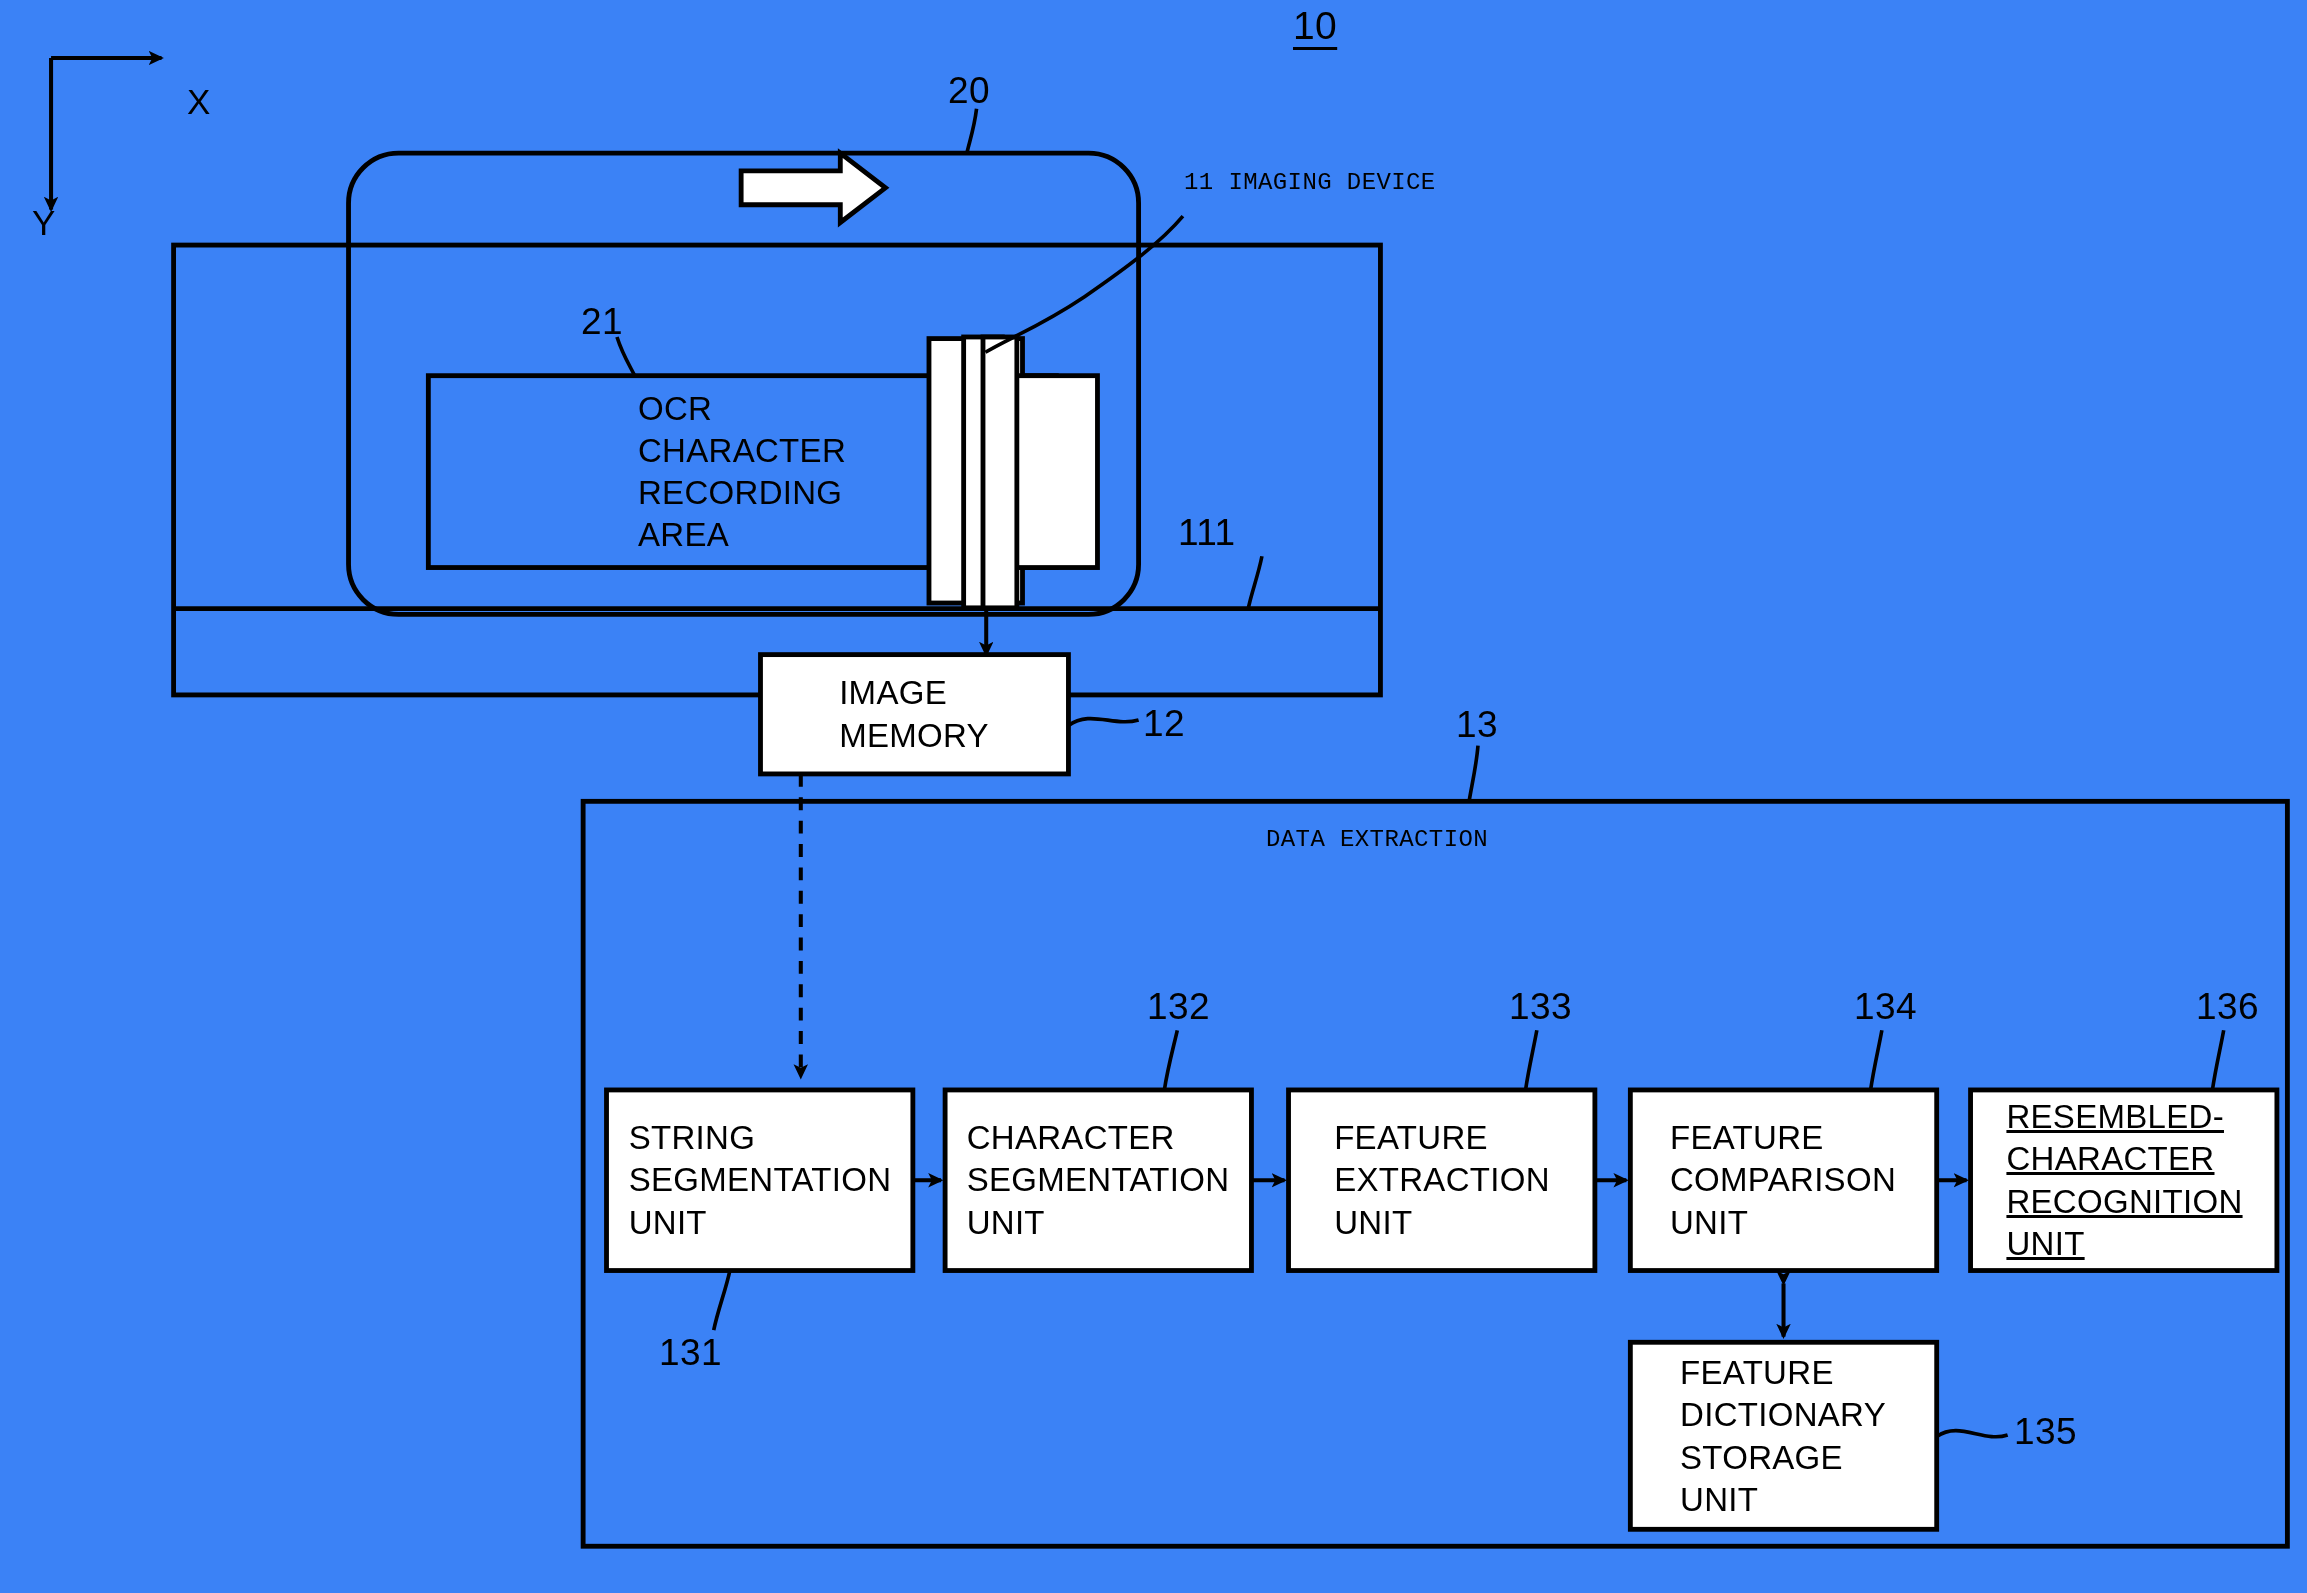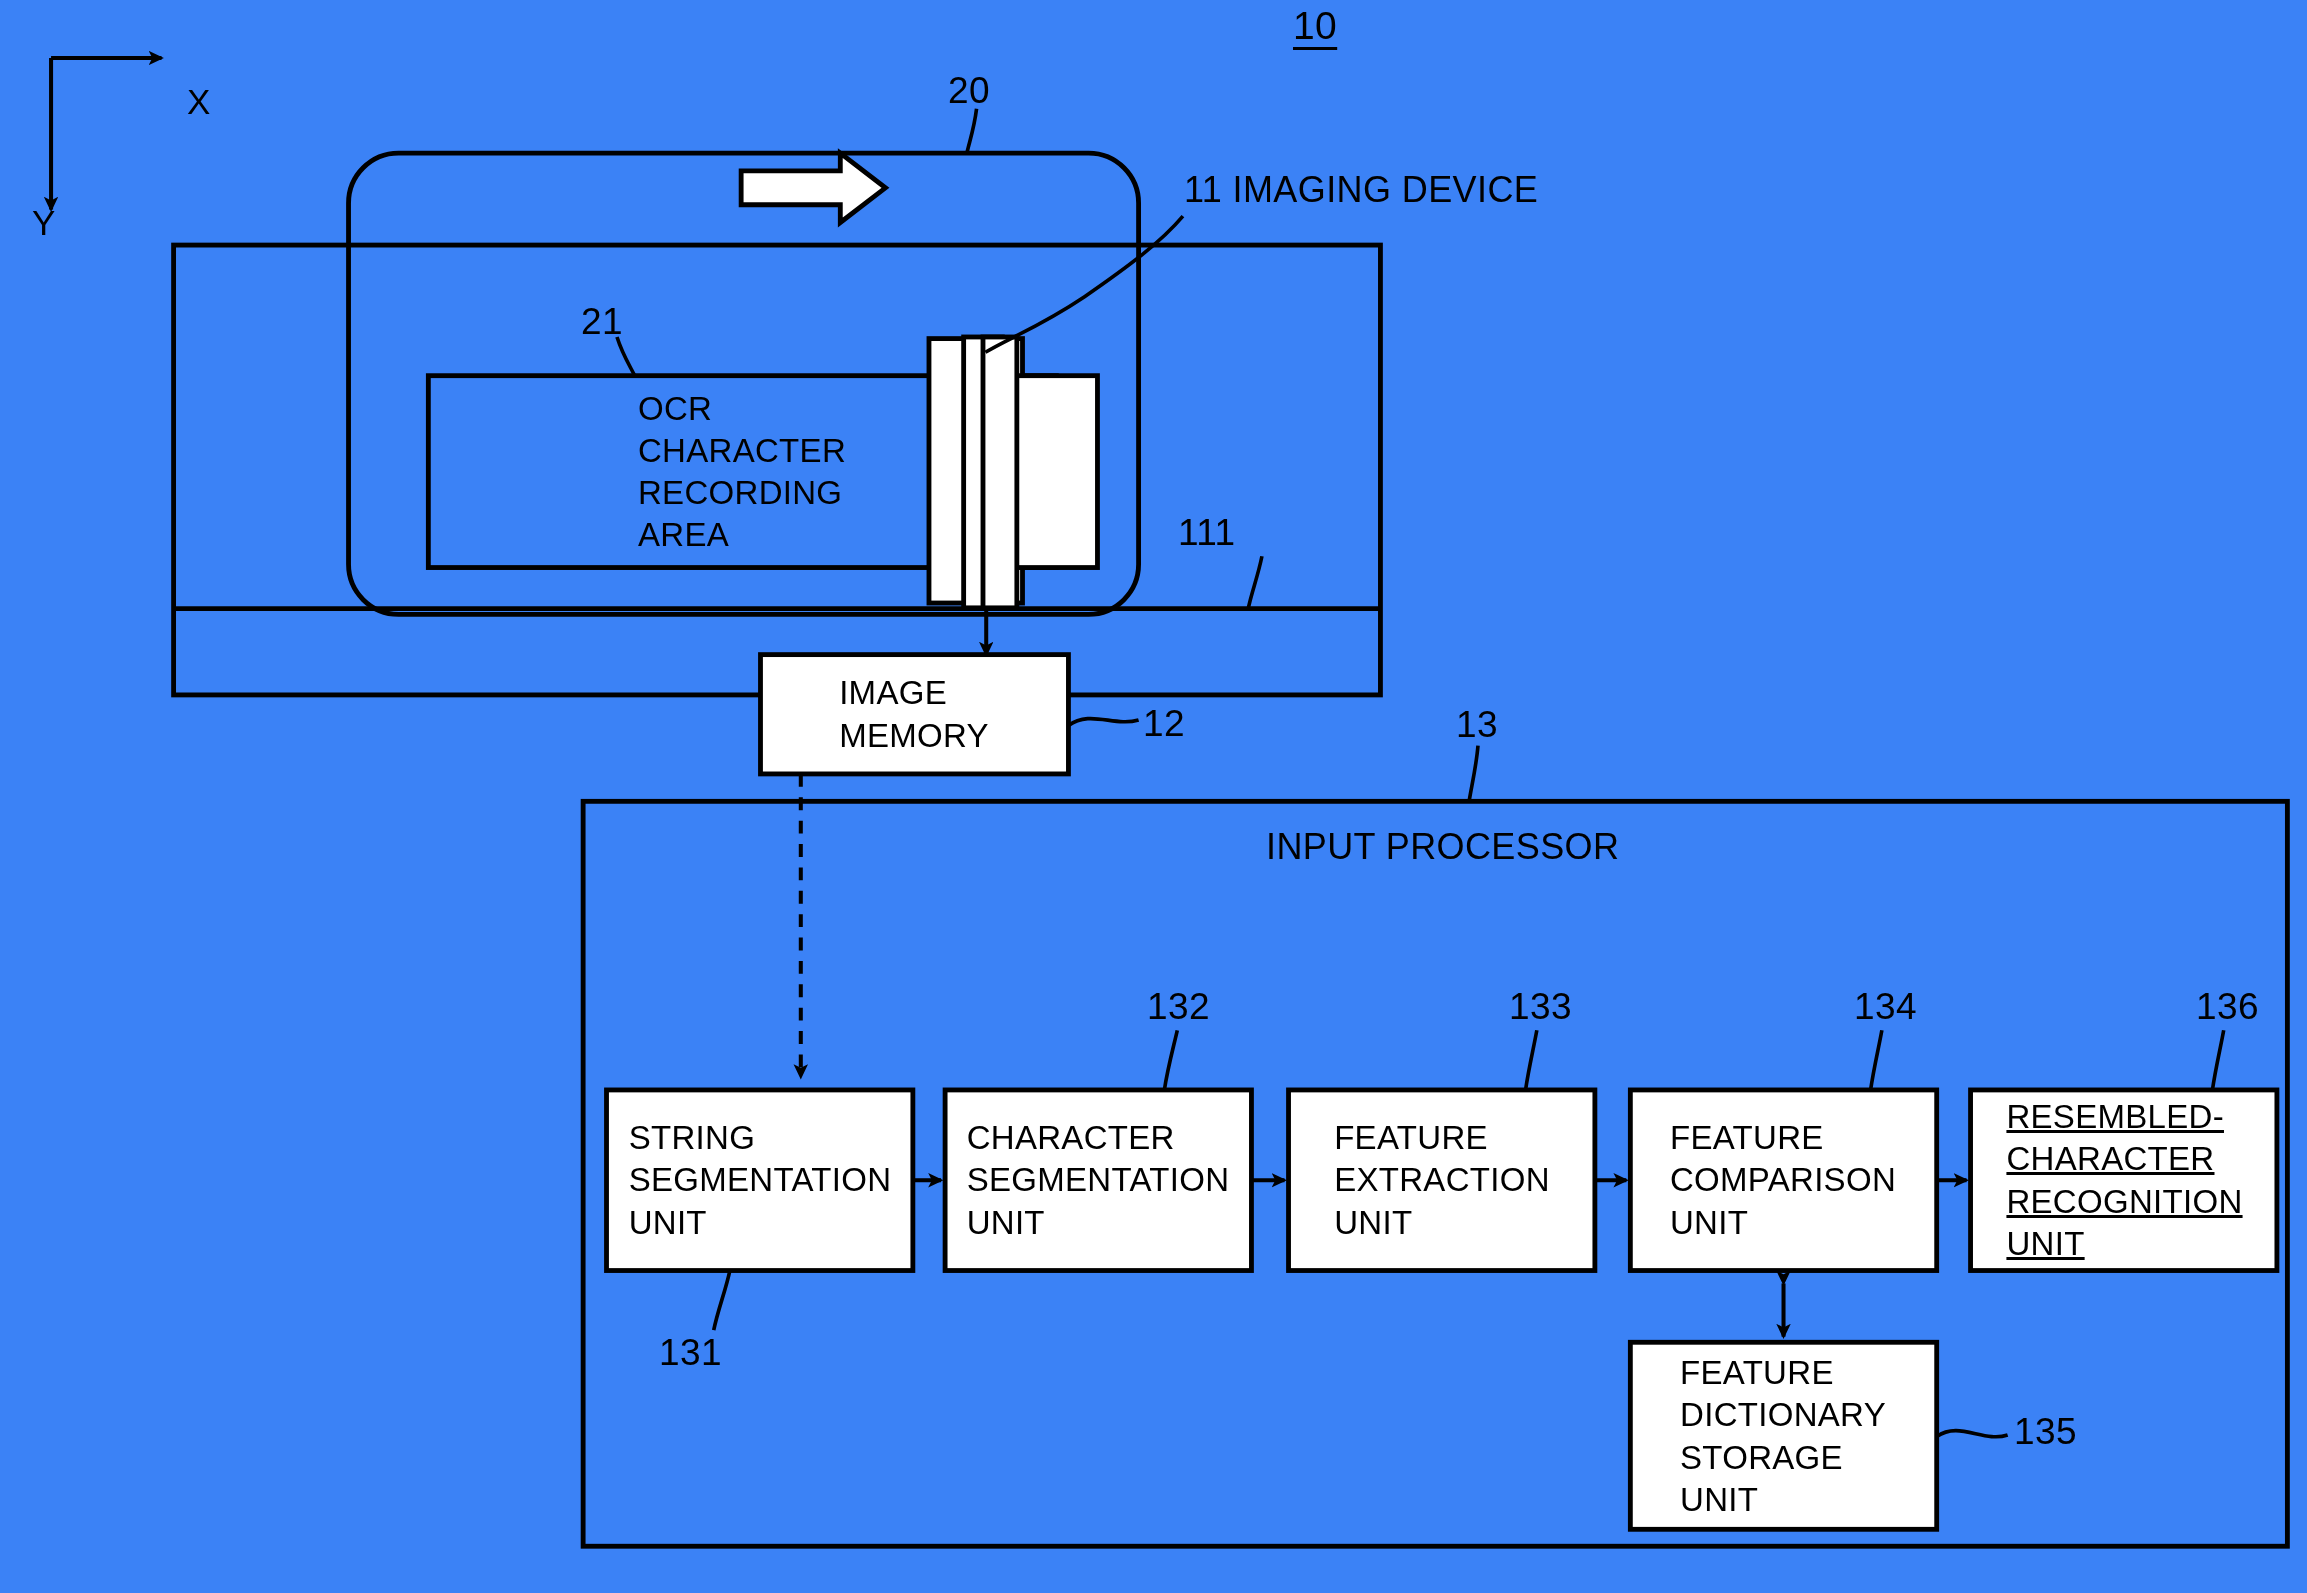--- a/index.html
+++ b/index.html
@@ -48,21 +48,22 @@
     line-height: 1.28;
     letter-spacing: 0.3px;
     white-space: pre-line;
   }
   .figtitle {
     font-size: 39px;
     text-decoration: underline;
     text-underline-offset: 8px;
   }
   .bigtext {
-    font-size: 36px;
+    font-size: 24px;
+    font-family: Liberation Mono, monospace;
   }
 </style>
 </head>
 <body>
 
 <div id="root">
 
   <svg class="layer" viewBox="0 0 2861 1976">
     <defs>
       <marker id="ah" markerWidth="14" markerHeight="14" refX="11" refY="6" orient="auto" markerUnits="userSpaceOnUse">
@@ -182,21 +183,21 @@
   <div class="lbl ref" style="left:1178px; top:511px;">111</div>
 
 
   <div class="boxtext" style="left:760px; top:655px; width:308px; height:119px;">IMAGE
 MEMORY</div>
 
   <div class="lbl ref" style="left:1143px; top:702px;">12</div>
 
   <div class="lbl ref" style="left:1456px; top:703px;">13</div>
 
-  <div class="lbl bigtext" style="left:1266px; top:826px;">INPUT PROCESSOR</div>
+  <div class="lbl bigtext" style="left:1266px; top:826px;">DATA EXTRACTION</div>
 
   <div class="lbl ref" style="left:1147px; top:985px;">132</div>
   <div class="lbl ref" style="left:1509px; top:985px;">133</div>
   <div class="lbl ref" style="left:1854px; top:985px;">134</div>
   <div class="lbl ref" style="left:2196px; top:985px;">136</div>
 
   <div class="lbl ref" style="left:659px; top:1331px;">131</div>
 
   <div class="lbl ref" style="left:2014px; top:1410px;">135</div>
 

